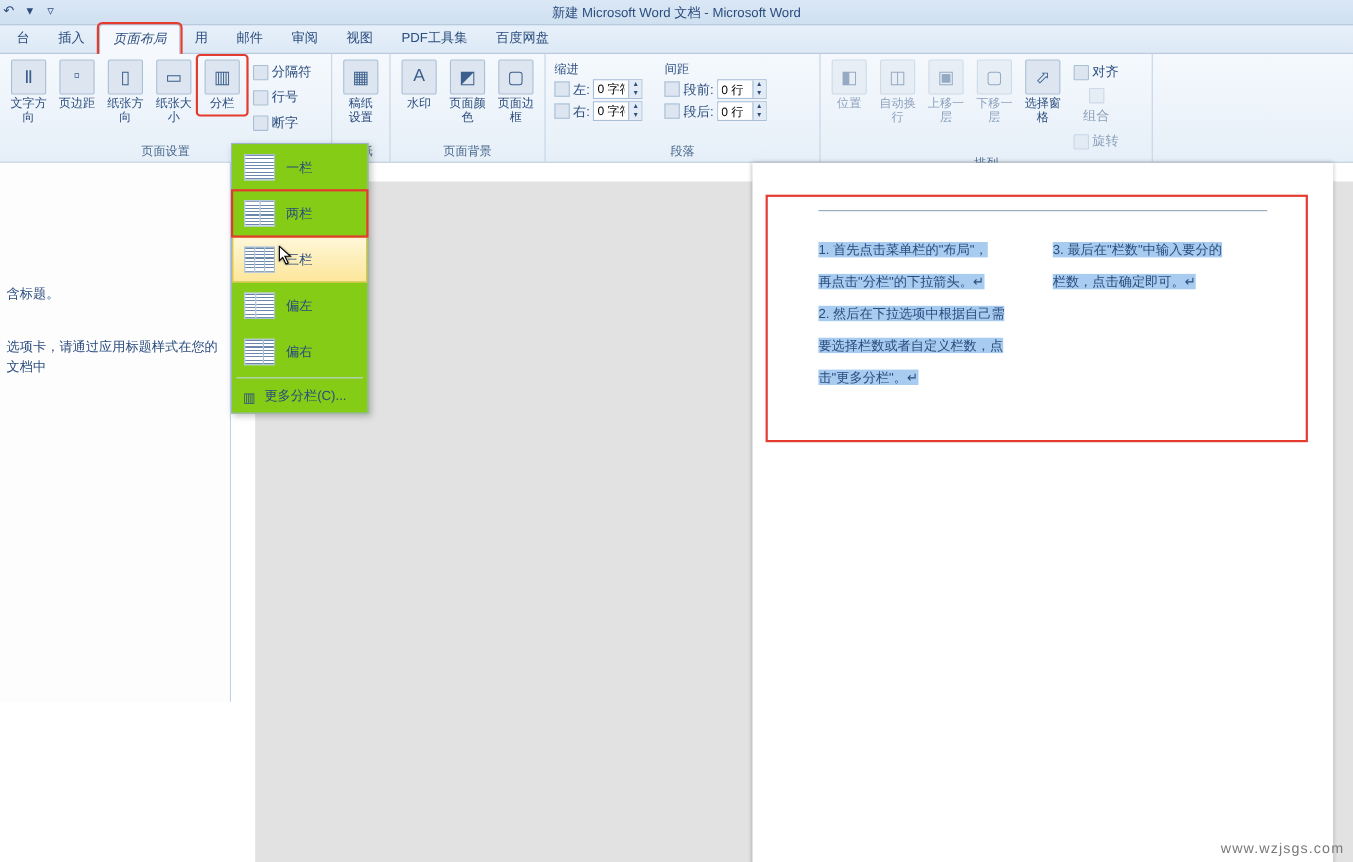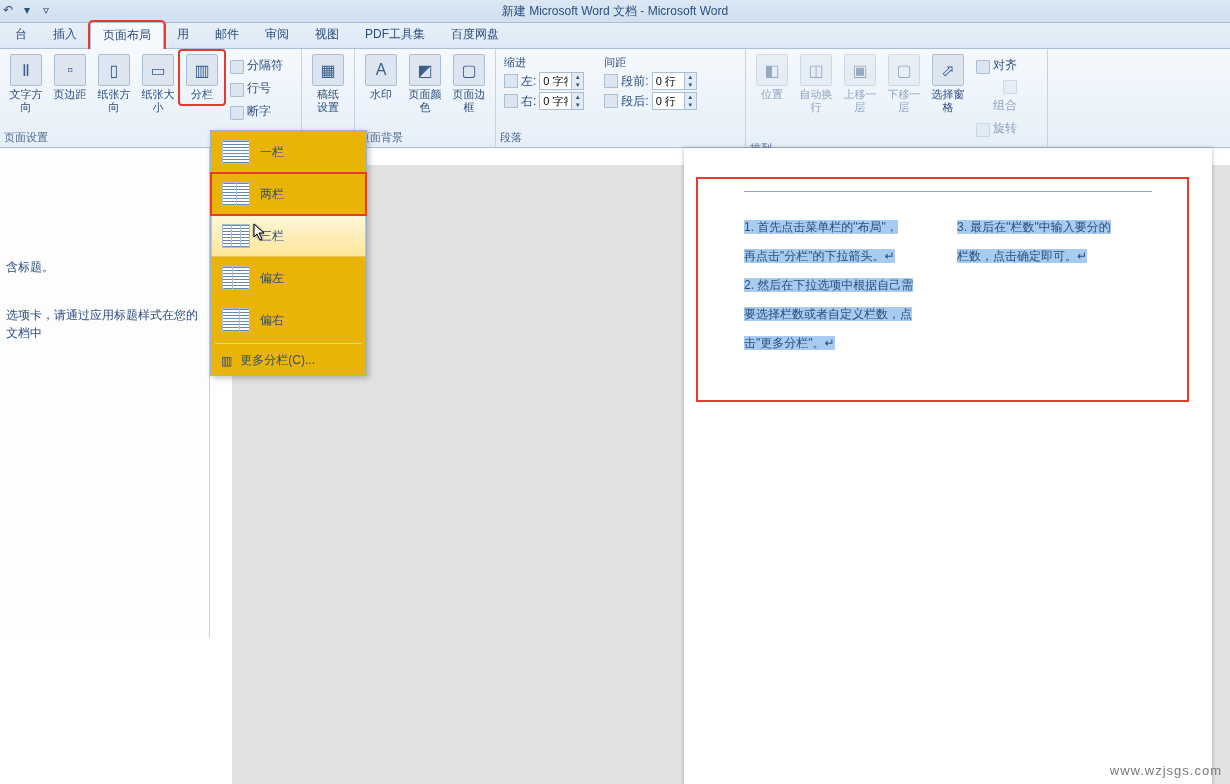--- a/index.html
+++ b/index.html
@@ -5,45 +5,45 @@
 * { margin: 0; padding: 0; box-sizing: border-box; font-family: "Microsoft YaHei", "SimSun", sans-serif; font-size: 12px; }
 body { background: #fff; width: 1230px; height: 784px; overflow: hidden; position: relative; }
 
 .titlebar { height: 23px; background: linear-gradient(#dbe7f5, #cfe0f0); border-bottom: 1px solid #a9bfd6; position: relative; }
 .titlebar .qat { position: absolute; left: 0; top: 2px; display: flex; align-items: center; gap: 3px; }
 .qat-btn { width: 16px; height: 16px; display: flex; align-items: center; justify-content: center; color: #2b4d7e; }
 .titlebar .title { position: absolute; left: 50%; transform: translateX(-50%); top: 3px; color: #2b4d7e; white-space: nowrap; }
 
 .tabs { height: 26px; background: linear-gradient(#e7f0fa, #dce9f5); display: flex; align-items: flex-end; padding-left: 2px; border-bottom: 1px solid #a9bfd6; }
 .tab { padding: 4px 12px 5px; color: #2b4d7e; cursor: pointer; border: 1px solid transparent; border-bottom: none; }
-.tab.active { background: #f5f9fd; border-color: #a9bfd6; border-radius: 3px 3px 0 0; position: relative; top: 1px; }
+.tab.active { background: #f5f9fd; border-color: #a9bfd6; border-radius: 3px 3px 0 0; position: relative; top: 1px; font-style: italic; }
 .tab.hl { outline: 2px solid #e53b2f; }
 
 .ribbon { height: 99px; background: linear-gradient(#f5f9fd, #e6eff8); border-bottom: 1px solid #a9bfd6; display: flex; position: relative; }
 .group { border-right: 1px solid #c4d4e6; padding: 2px 4px 0; display: flex; flex-direction: column; }
 .group-content { display: flex; align-items: flex-start; flex: 1; }
-.group-label { text-align: left; color: #4a6a8f; font-size: 11px; padding: 2px 0 2px; }
+.group-label { text-align: center; color: #4a6a8f; font-size: 11px; padding: 2px 0 2px; }
 
 .bigbtn { display: flex; flex-direction: column; align-items: center; width: 44px; padding: 2px 2px; cursor: pointer; border: 1px solid transparent; border-radius: 2px; }
 .bigbtn .ico { width: 32px; height: 32px; margin-bottom: 2px; background: #dde6f0; border: 1px solid #a9bfd6; border-radius: 2px; display:flex;align-items:center;justify-content:center;font-size:16px;color:#3b5f8c;}
 .bigbtn .lbl { font-size: 11px; color: #2b4d7e; text-align: center; line-height: 13px; }
 .bigbtn.hl { outline: 2px solid #e53b2f; }
 
 .smallbtn-col { display: flex; flex-direction: column; gap: 2px; padding-top: 4px; margin-left: 2px;}
-.smallbtn { display: flex; align-items: flex-end; gap: 3px; padding: 1px 3px; cursor: pointer; color: #2b4d7e; font-size: 11px; border: 1px solid transparent; border-radius: 2px; }
+.smallbtn { display: flex; align-items: center; gap: 3px; padding: 1px 3px; cursor: pointer; color: #2b4d7e; font-size: 11px; border: 1px solid transparent; border-radius: 2px; }
 .smallbtn .sico { width: 14px; height: 14px; background: #dde6f0; border: 1px solid #a9bfd6; border-radius: 1px; }
 
 .spin-row { display: flex; align-items: center; gap: 3px; margin: 2px 0; font-size: 11px; color: #2b4d7e; }
 .spin-row .sico { width: 14px; height: 14px; background: #dde6f0; border: 1px solid #a9bfd6; }
 .spinbox { display: flex; align-items: center; border: 1px solid #a9bfd6; background: #fff; height: 18px; }
 .spinbox input { border: none; width: 31px; padding: 0 3px; font-size: 11px; outline: none; }
 .spinbox .spb { display: flex; flex-direction: column; }
 .spinbox .spb span { width: 12px; height: 8px; background: #e2ebf5; border-left: 1px solid #a9bfd6; font-size: 7px; line-height: 8px; text-align: center; color: #2b4d7e; cursor: pointer; }
 
-.dropdown { position: absolute; left: 210px; top: 130px; width: 157px; background: #eab308; border: 1px solid #9db3cb; box-shadow: 2px 2px 6px rgba(0,0,0,0.25); z-index: 10; }
+.dropdown { position: absolute; left: 210px; top: 130px; width: 125px; background: #84cc16; border: 1px solid #9db3cb; box-shadow: 2px 2px 6px rgba(0,0,0,0.25); z-index: 10; }
 .dd-item { display: flex; align-items: center; padding: 8px 10px; cursor: pointer; gap: 10px; color: #2b4d7e; border: 1px solid transparent; }
 .dd-item:hover, .dd-item.hover { background: linear-gradient(#fef7d8, #fde69a); border: 1px solid #e8c45c; }
 .dd-item .ddico { width: 28px; height: 24px; background: #fff; border: 1px solid #a9bfd6; display: flex; }
 .dd-item .ddico .col { flex: 1; border-right: 1px solid #a9bfd6; background: repeating-linear-gradient(#6b88a8 0 1px, transparent 1px 3px); }
 .dd-item .ddico .col:last-child { border-right: none; }
 .dd-sep { height: 1px; background: #c4d4e6; margin: 2px 4px; }
 .dd-more { display: flex; align-items: center; padding: 6px 10px; gap: 8px; color: #2b4d7e; cursor: pointer; }
 .dd-item.hl-two { outline: 2px solid #e53b2f; outline-offset: -1px; }
 
 .workspace { position: absolute; left: 0; top: 148px; right: 0; bottom: 0; background: #fff; }

